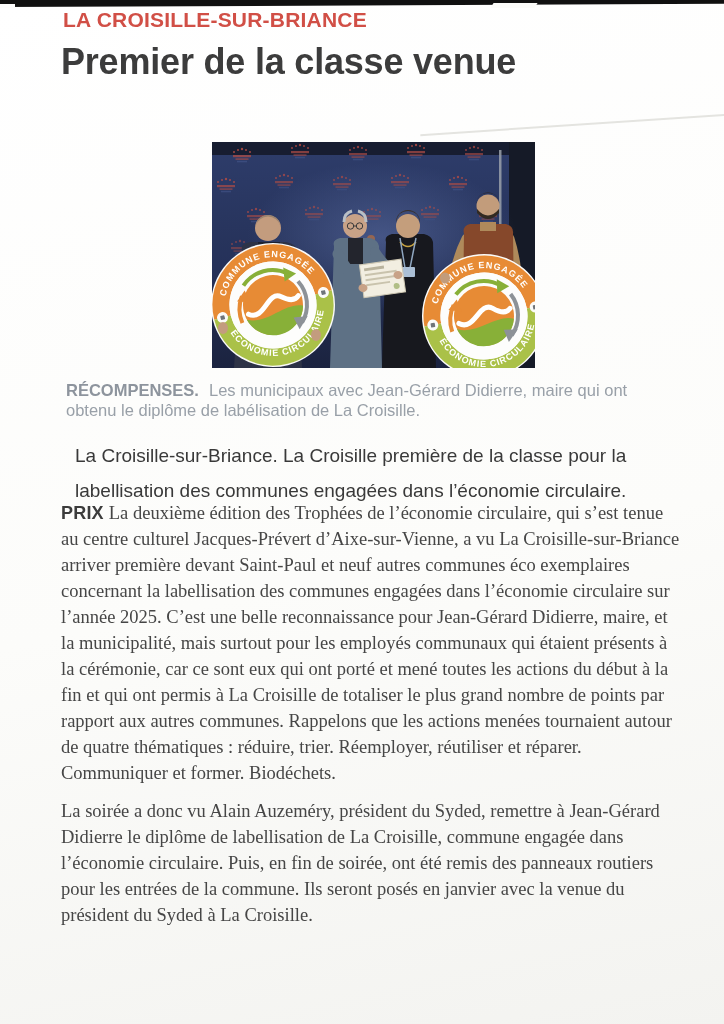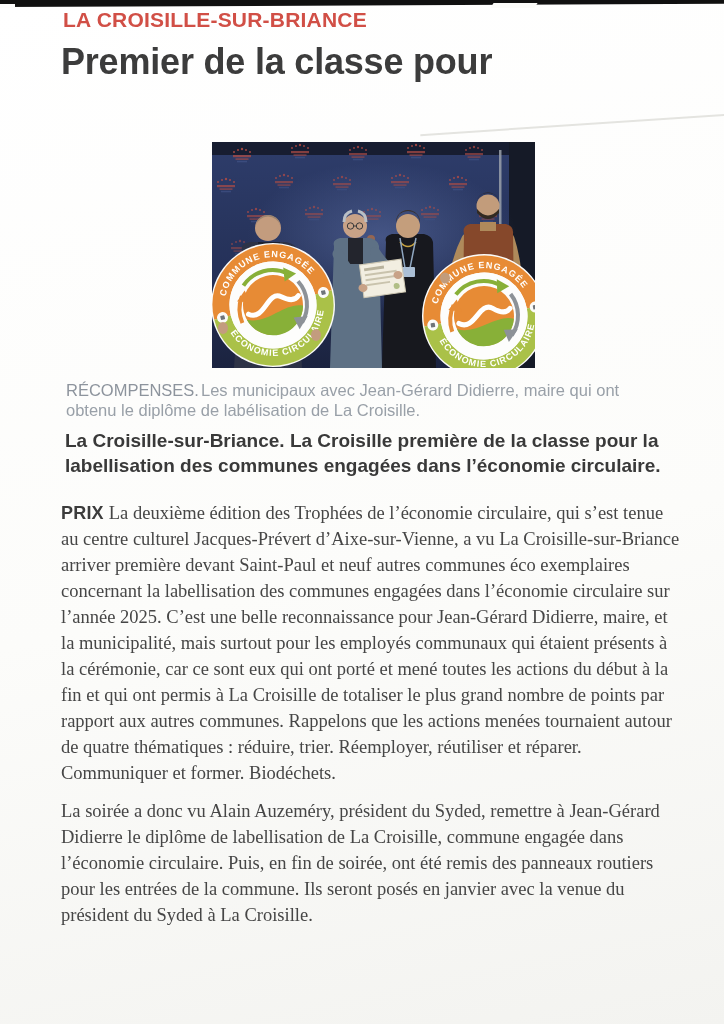--- a/index.html
+++ b/index.html
@@ -19,23 +19,23 @@
     background:linear-gradient(180deg,#201e1b 0%,#171513 50%,#1d1713 100%);}
   .crease{position:absolute;left:420px;top:124px;width:306px;height:1.5px;background:#e4e4e0;
     transform:rotate(-3.8deg);}
   
   .kicker{position:absolute;left:63px;top:8px;font-size:21px;font-weight:800;
     letter-spacing:.2px;color:#d14f46;}
   .headline{position:absolute;left:61px;top:40px;width:620px;margin:0;
     font-size:36px;line-height:43px;font-weight:700;color:#3c3c3c;letter-spacing:-.2px;}
   .caption{position:absolute;left:66px;top:380px;width:606px;
     font-size:16.5px;line-height:20px;color:#99a0a8;}
-  .caption-label{font-weight:400;color:#8d949d;margin-right:2px;}
-  .lead{position:absolute;left:61px;top:424px;width:622px;margin:4px;
-    font-size:19px;line-height:25px;font-weight:700;color:#393939;}
+  .caption-label{font-weight:700;color:#8d949d;margin-right:10px;}
+  .lead{position:absolute;left:61px;top:424px;width:622px;margin:14px;
+    font-size:19px;line-height:35px;font-weight:400;color:#393939;}
   .body-copy{position:absolute;left:61px;top:500px;width:620px;
     font-family:"Liberation Serif",serif;font-size:18.5px;line-height:26px;color:#464646;}
   .body-copy p{margin:0 0 12px 0;}
   .run-in{font-family:"Liberation Sans",sans-serif;font-weight:700;font-size:18px;
     color:#3c3c3c;margin-right:5px;letter-spacing:.2px;}
   
   .photo{position:absolute;left:212px;top:142px;width:323px;height:226px;
     filter:blur(.35px) saturate(.92);}
   .badge-text{font-family:"Liberation Sans",sans-serif;font-weight:700;font-size:9px;
     letter-spacing:1px;fill:#ffffff;}
@@ -45,21 +45,21 @@
 
 <div class="page">
 
   <div class="scan-top"></div>
   <div class="scan-top-gap"></div>
   <div class="scan-top-notch"></div>
   <div class="scan-right"></div>
   <div class="crease"></div>
 
   <div class="kicker">LA CROISILLE-SUR-BRIANCE</div>
-  <h1 class="headline"><span>Premier de la classe pour</span><br></h1>
+  <h1 class="headline"><span>Premier de la classe venue</span><br></h1>
 
   <svg class="photo" viewBox="0 0 323 226" aria-hidden="true">
     <defs>
       <linearGradient id="bgGrad" x1="0" y1="0" x2="0" y2="1">
         <stop offset="0" stop-color="#2d3d6f"></stop>
         <stop offset="0.55" stop-color="#24315c"></stop>
         <stop offset="1" stop-color="#1a2342"></stop>
       </linearGradient>
       <radialGradient id="glow" cx="0.5" cy="0.5" r="0.5">
         <stop offset="0" stop-color="#6277b2" stop-opacity="0.5"></stop>

